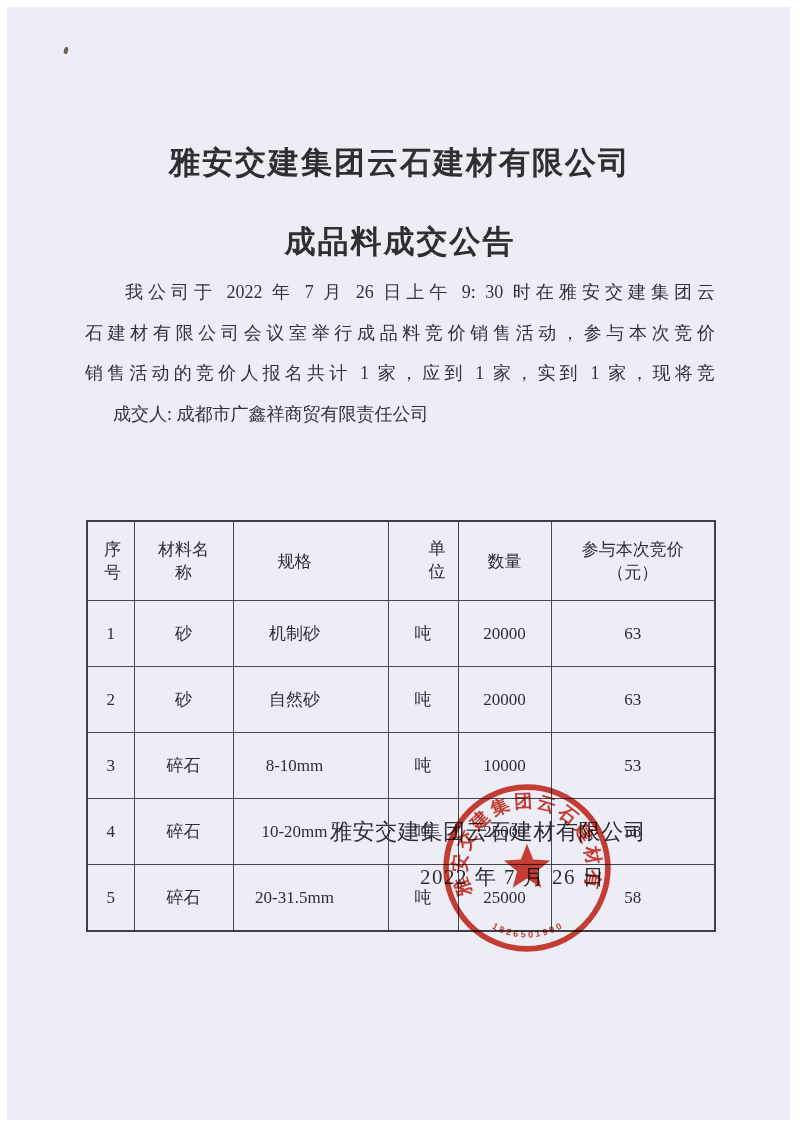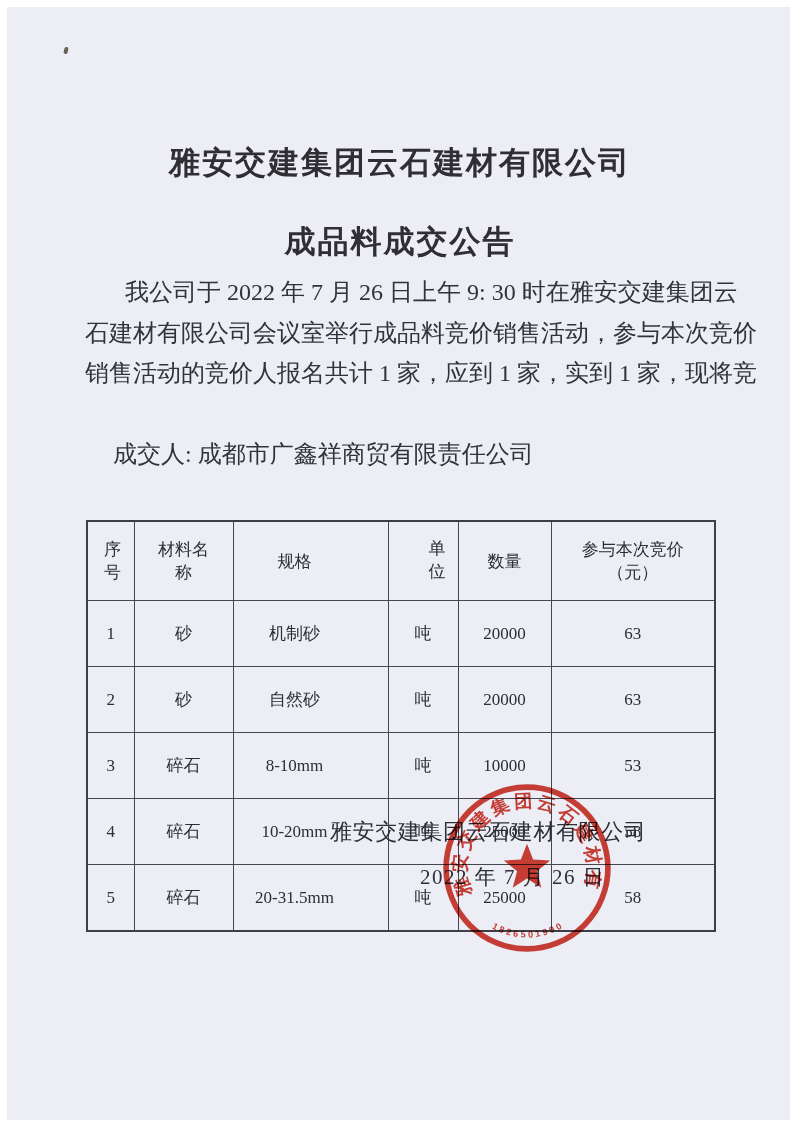--- a/index.html
+++ b/index.html
@@ -18,28 +18,28 @@
   }
   .title {
     position:absolute; left:0; width:800px; text-align:center;
     font-weight:bold; font-size:31px; letter-spacing:2px; color:#2e2e33;
     white-space:nowrap;
   }
   .title.t1 { top:142px; }
   .title.t2 { top:194px;margin-top:27px; }
   .body-lines {
     position:absolute; left:85px; top:272px; width:630px;
-    font-size:24px; color:#32333a;
+    font-size:18px; color:#32333a;
   }
   .bline {
     height:40.5px; line-height:40.5px; white-space:nowrap;
   }
   .bline.fill { text-align:justify; text-align-last:justify; text-justify:distribute; }
   .bline.indent2 { text-indent:40px; }
-  .bline.indent1 { padding-left:28px;margin-top:40px; }
+  .bline.indent1 { padding-left:28px; }
   table.deal {
     position:absolute; left:86px; top:520px; width:628px;
     border-collapse:collapse; table-layout:fixed;
     border:2px solid #3e3e45;
   }
   table.deal th, table.deal td {
     border:1px solid #46464d; text-align:center; vertical-align:middle;
     font-size:17px; font-weight:normal; color:#2d2e34; padding:16px;
     overflow:hidden;
   }

